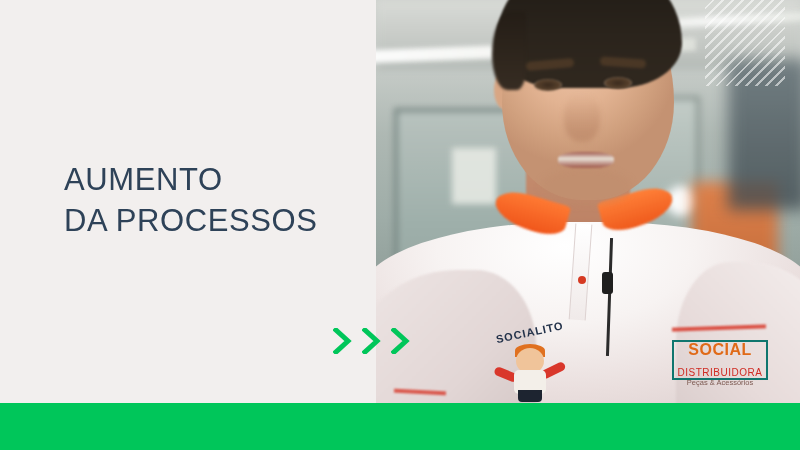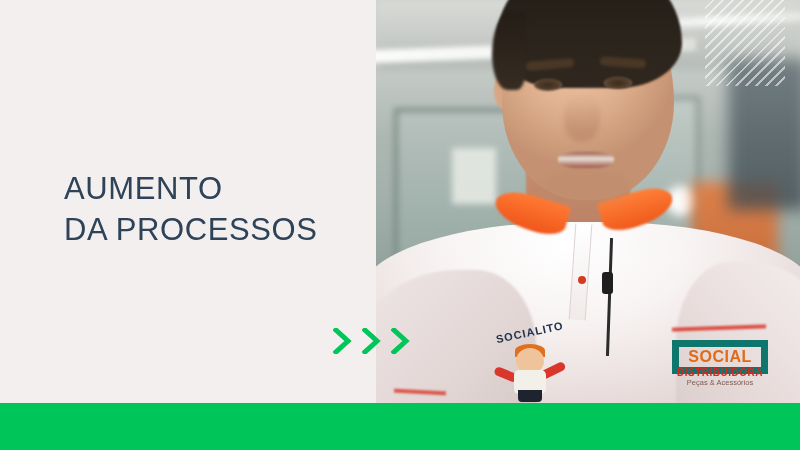--- a/index.html
+++ b/index.html
@@ -47,21 +47,21 @@
     letter-spacing: -0.6px;
     color: #2B3E55;
     line-height: 1;
     white-space: nowrap;
   }
 
   
   .headline {
     position: absolute;
     left: 64px;
-    top: 168px;
+    top: 159px;
     z-index: 6;
     color: #2E4258;
     font-size: 31px;
     font-weight: normal;
     letter-spacing: 0.6px;
     line-height: 41px;
     white-space: nowrap;
   }
   .headline .line { display: block; }
 
@@ -434,41 +434,40 @@
 
   .social-patch {
     position: absolute;
     left: 296px; top: 340px;
     width: 96px; height: 52px;
     filter: blur(.5px);
   }
   .sp-box {
     position: absolute;
     left: 0; top: 0;
-    width: 96px; height: 34px;
-    border: 7px solid #0f766e;
+    width: 96px; height: 40px;
+    border: 2px solid #0f766e;
     box-sizing: border-box;
     display: flex;
-    align-items: center;
     justify-content: center;
   }
   .sp-social {
     color: #e06a18;
     font-size: 16px;
     font-weight: bold;
     letter-spacing: .5px;
     line-height: 1;
   }
   .sp-distrib {
     position: absolute;
     left: 0; top: 27px;
     width: 96px;
     color: #cf2a22;
     font-size: 10px;
-    font-weight: bold;
+    font-weight: normal;
     letter-spacing: .5px;
     text-align: center;
     line-height: 1.1;
   }
   .sp-pecas {
     position: absolute;
     left: 0; top: 39px;
     width: 96px;
     color: #7d5a52;
     font-size: 7.5px;

